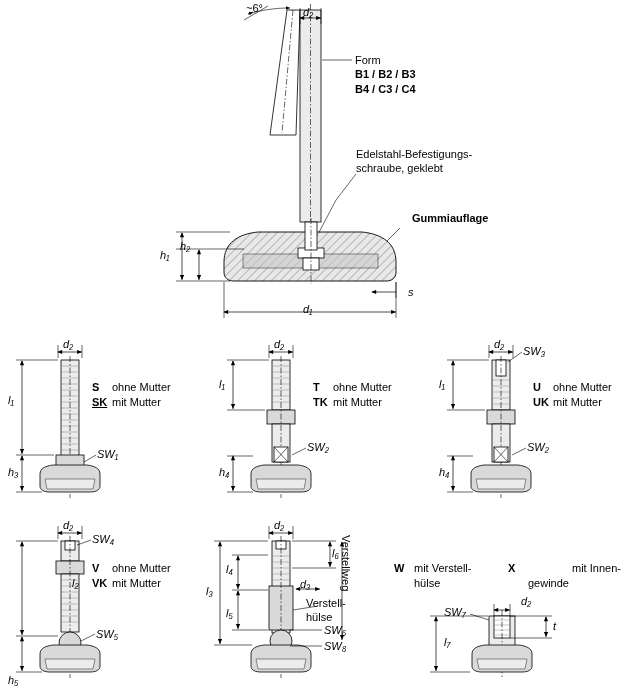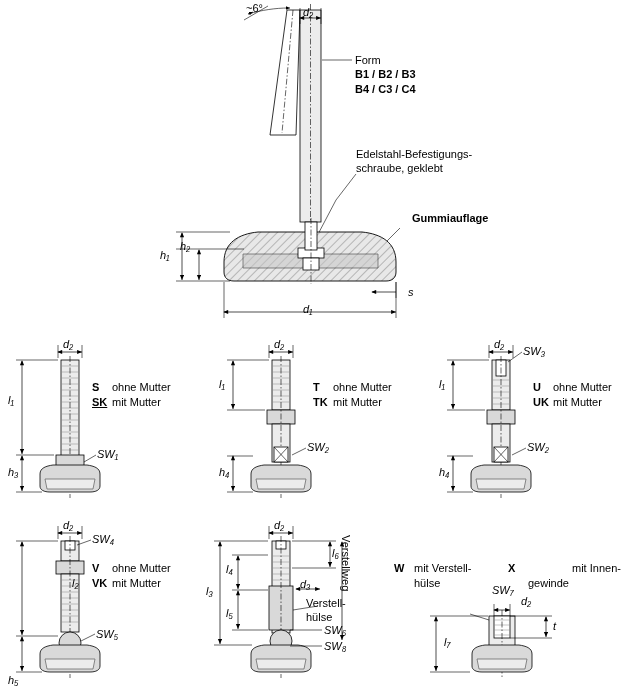--- a/index.html
+++ b/index.html
@@ -342,18 +342,18 @@
 <span class="lbl" style="left:306px;top:611px;">hülse</span>
 <span class="lbl i" style="left:324px;top:624px;">SW₆</span>
 <span class="lbl i" style="left:324px;top:640px;">SW₈</span>
 <span class="lbl b" style="left:394px;top:562px;">W</span>
 <span class="lbl" style="left:414px;top:562px;">mit Verstell-</span>
 <span class="lbl" style="left:414px;top:577px;">hülse</span>
 
 <span class="lbl b" style="left:508px;top:562px;">X</span>
 <span class="lbl" style="left:528px;top:562px;padding-left:44px;">mit Innen-</span>
 <span class="lbl" style="left:528px;top:577px;">gewinde</span>
-<span class="lbl i" style="left:444px;top:584px;margin-left:48px;">SW₇</span>
+<span class="lbl i" style="left:444px;top:606px;">SW₇</span>
 <span class="lbl i" style="left:521px;top:595px;">d₂</span>
 <span class="lbl i" style="left:553px;top:620px;">t</span>
 <span class="lbl i" style="left:444px;top:636px;">l₇</span>
 
 </div>
 
 </body></html>

